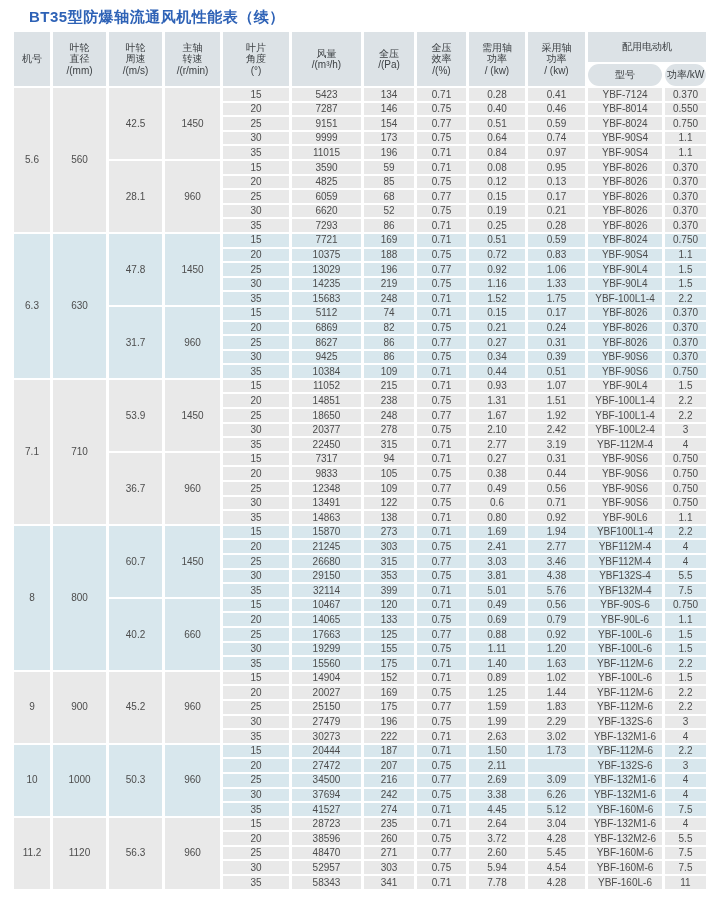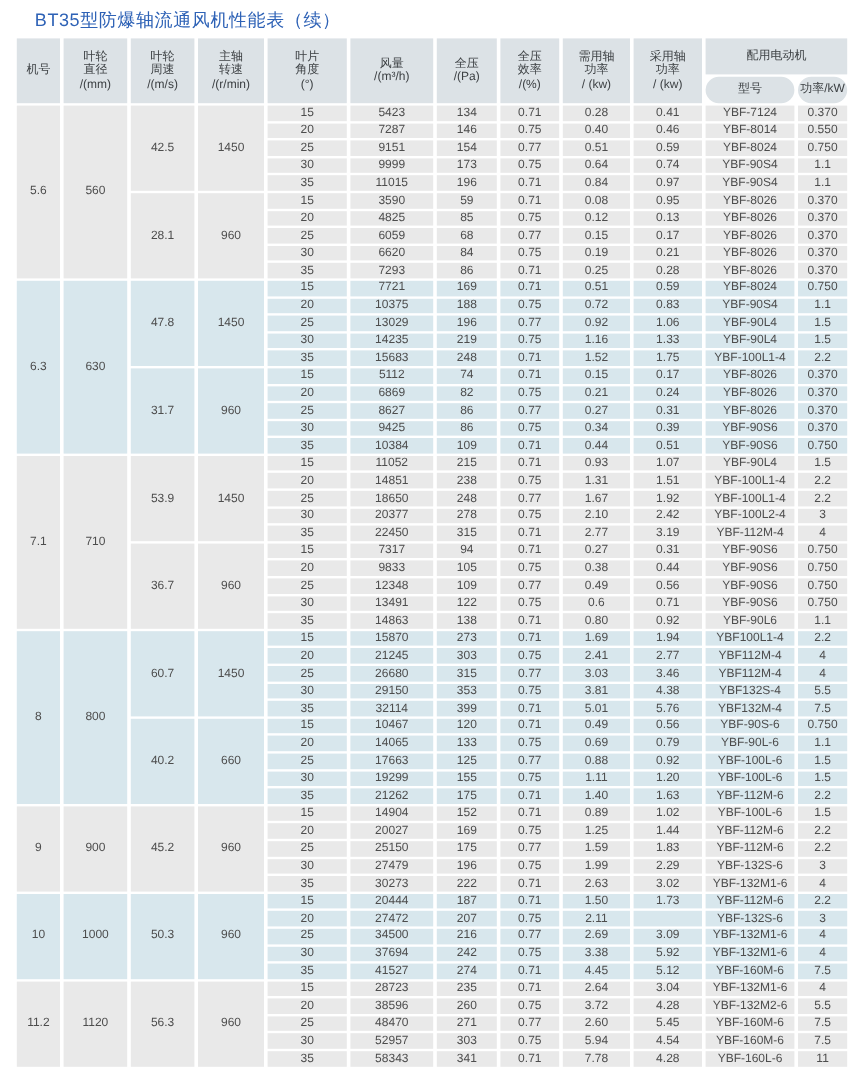--- a/index.html
+++ b/index.html
@@ -5,21 +5,21 @@
   html,body{margin:0;padding:0;}
   body{
     width:720px;height:898px;
     background:#ffffff;
     font-family:"Liberation Sans","DejaVu Sans",sans-serif;
     color:#4d4d4d;
     position:relative;
   }
   .page-title{
     position:absolute;top:8px;left:29px;
-    font-size:15px;font-weight:normal;
+    font-size:15px;font-weight:bold;
     color:#2e62b6;
     letter-spacing:0.5px;
   }
   table.perf{
     position:absolute;top:30px;left:11px;
     width:698px;
     border-collapse:separate;
     border-spacing:3px 2px;
     table-layout:fixed;
     font-size:10px;
@@ -186,21 +186,21 @@
         <td>68</td>
         <td>0.77</td>
         <td>0.15</td>
         <td>0.17</td>
         <td>YBF-8026</td>
         <td>0.370</td>
       </tr>
       <tr class="sec-gray">
         <td>30</td>
         <td>6620</td>
-        <td>84</td>
+        <td>52</td>
         <td>0.75</td>
         <td>0.19</td>
         <td>0.21</td>
         <td>YBF-8026</td>
         <td>0.370</td>
       </tr>
       <tr class="sec-gray">
         <td>35</td>
         <td>7293</td>
         <td>86</td>
@@ -513,21 +513,21 @@
         <td>19299</td>
         <td>155</td>
         <td>0.75</td>
         <td>1.11</td>
         <td>1.20</td>
         <td>YBF-100L-6</td>
         <td>1.5</td>
       </tr>
       <tr class="sec-blue">
         <td>35</td>
-        <td>21262</td>
+        <td>15560</td>
         <td>175</td>
         <td>0.71</td>
         <td>1.40</td>
         <td>1.63</td>
         <td>YBF-112M-6</td>
         <td>2.2</td>
       </tr>
       <tr class="sec-gray">
         <td rowspan="5">9</td>
         <td rowspan="5">900</td>
@@ -615,21 +615,21 @@
         <td>3.09</td>
         <td>YBF-132M1-6</td>
         <td>4</td>
       </tr>
       <tr class="sec-blue">
         <td>30</td>
         <td>37694</td>
         <td>242</td>
         <td>0.75</td>
         <td>3.38</td>
-        <td>5.92</td>
+        <td>6.26</td>
         <td>YBF-132M1-6</td>
         <td>4</td>
       </tr>
       <tr class="sec-blue">
         <td>35</td>
         <td>41527</td>
         <td>274</td>
         <td>0.71</td>
         <td>4.45</td>
         <td>5.12</td>

